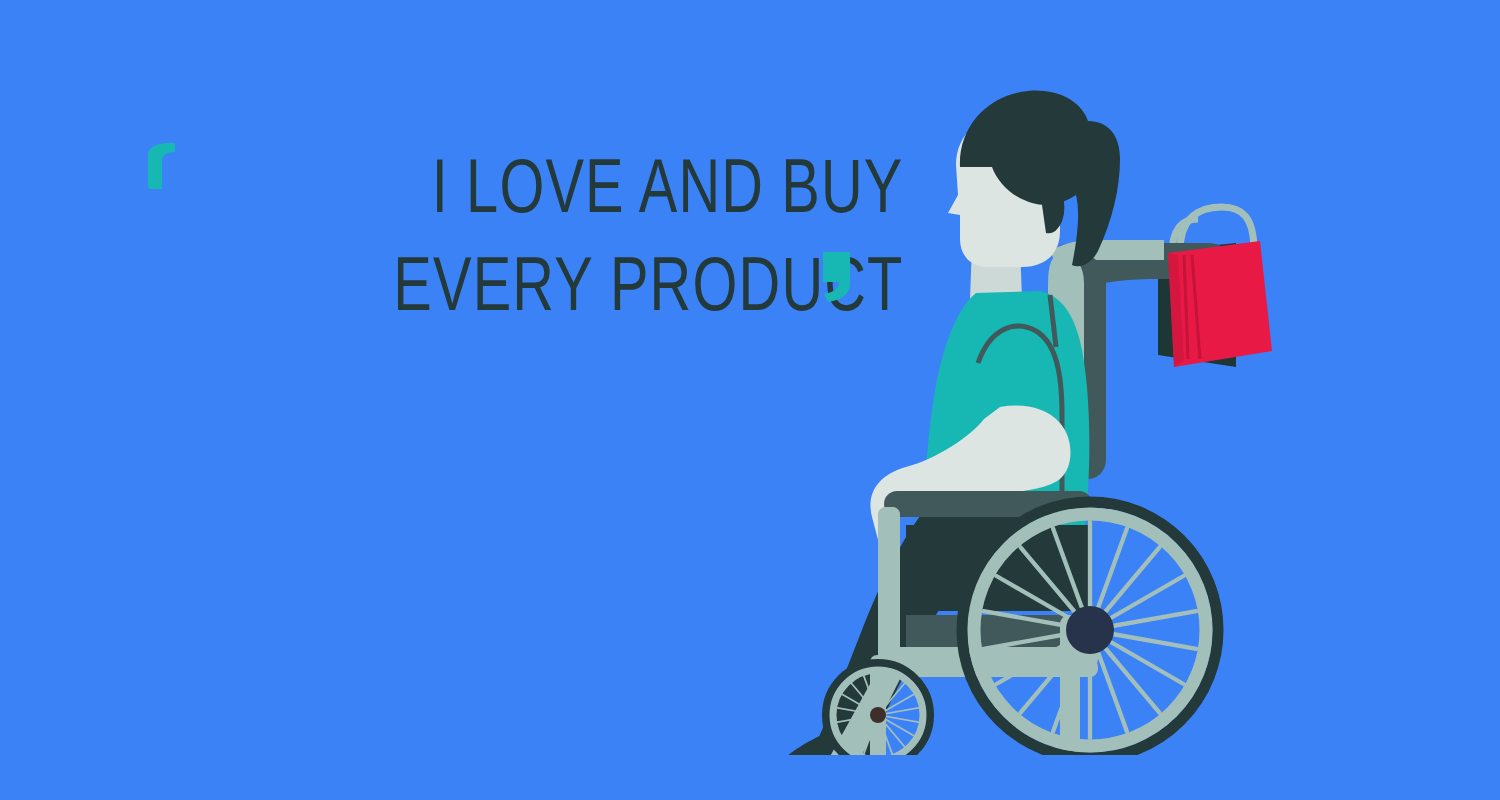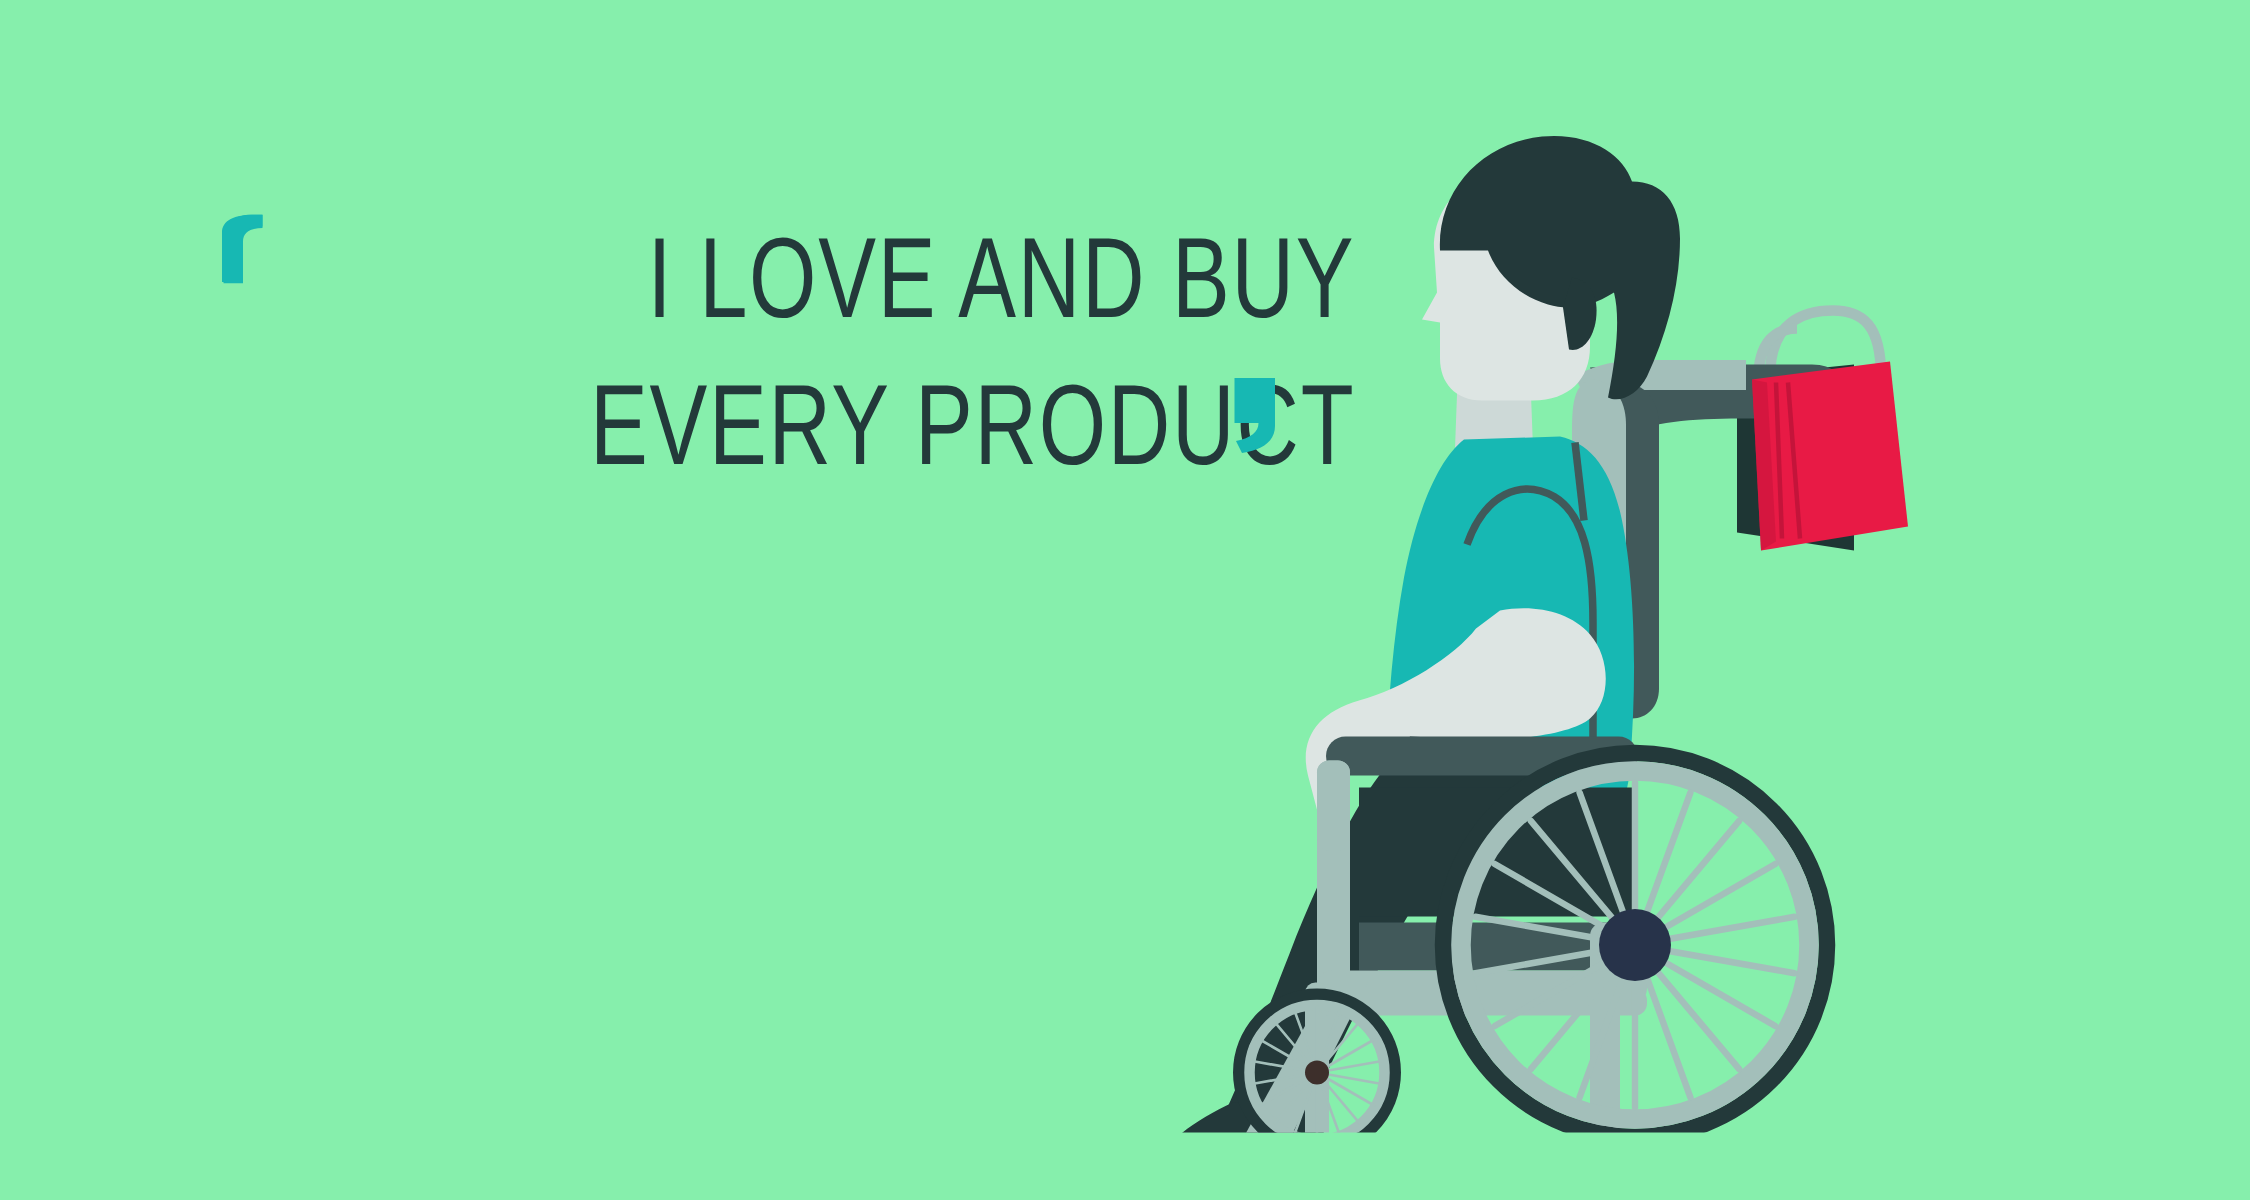--- a/index.html
+++ b/index.html
@@ -8,21 +8,21 @@
     padding: 0;
     background: #ffffff;
   }
   body {
     font-family: "Liberation Sans", sans-serif;
   }
   .stage {
     position: relative;
     width: 1500px;
     height: 800px;
-    background: #86efac;
+    background: #3b82f6;
     overflow: hidden;
   }
 
   
   .quote-block {
     position: absolute;
     left: 0px;
     top: 118px;
     width: 880px;
     height: 220px;

